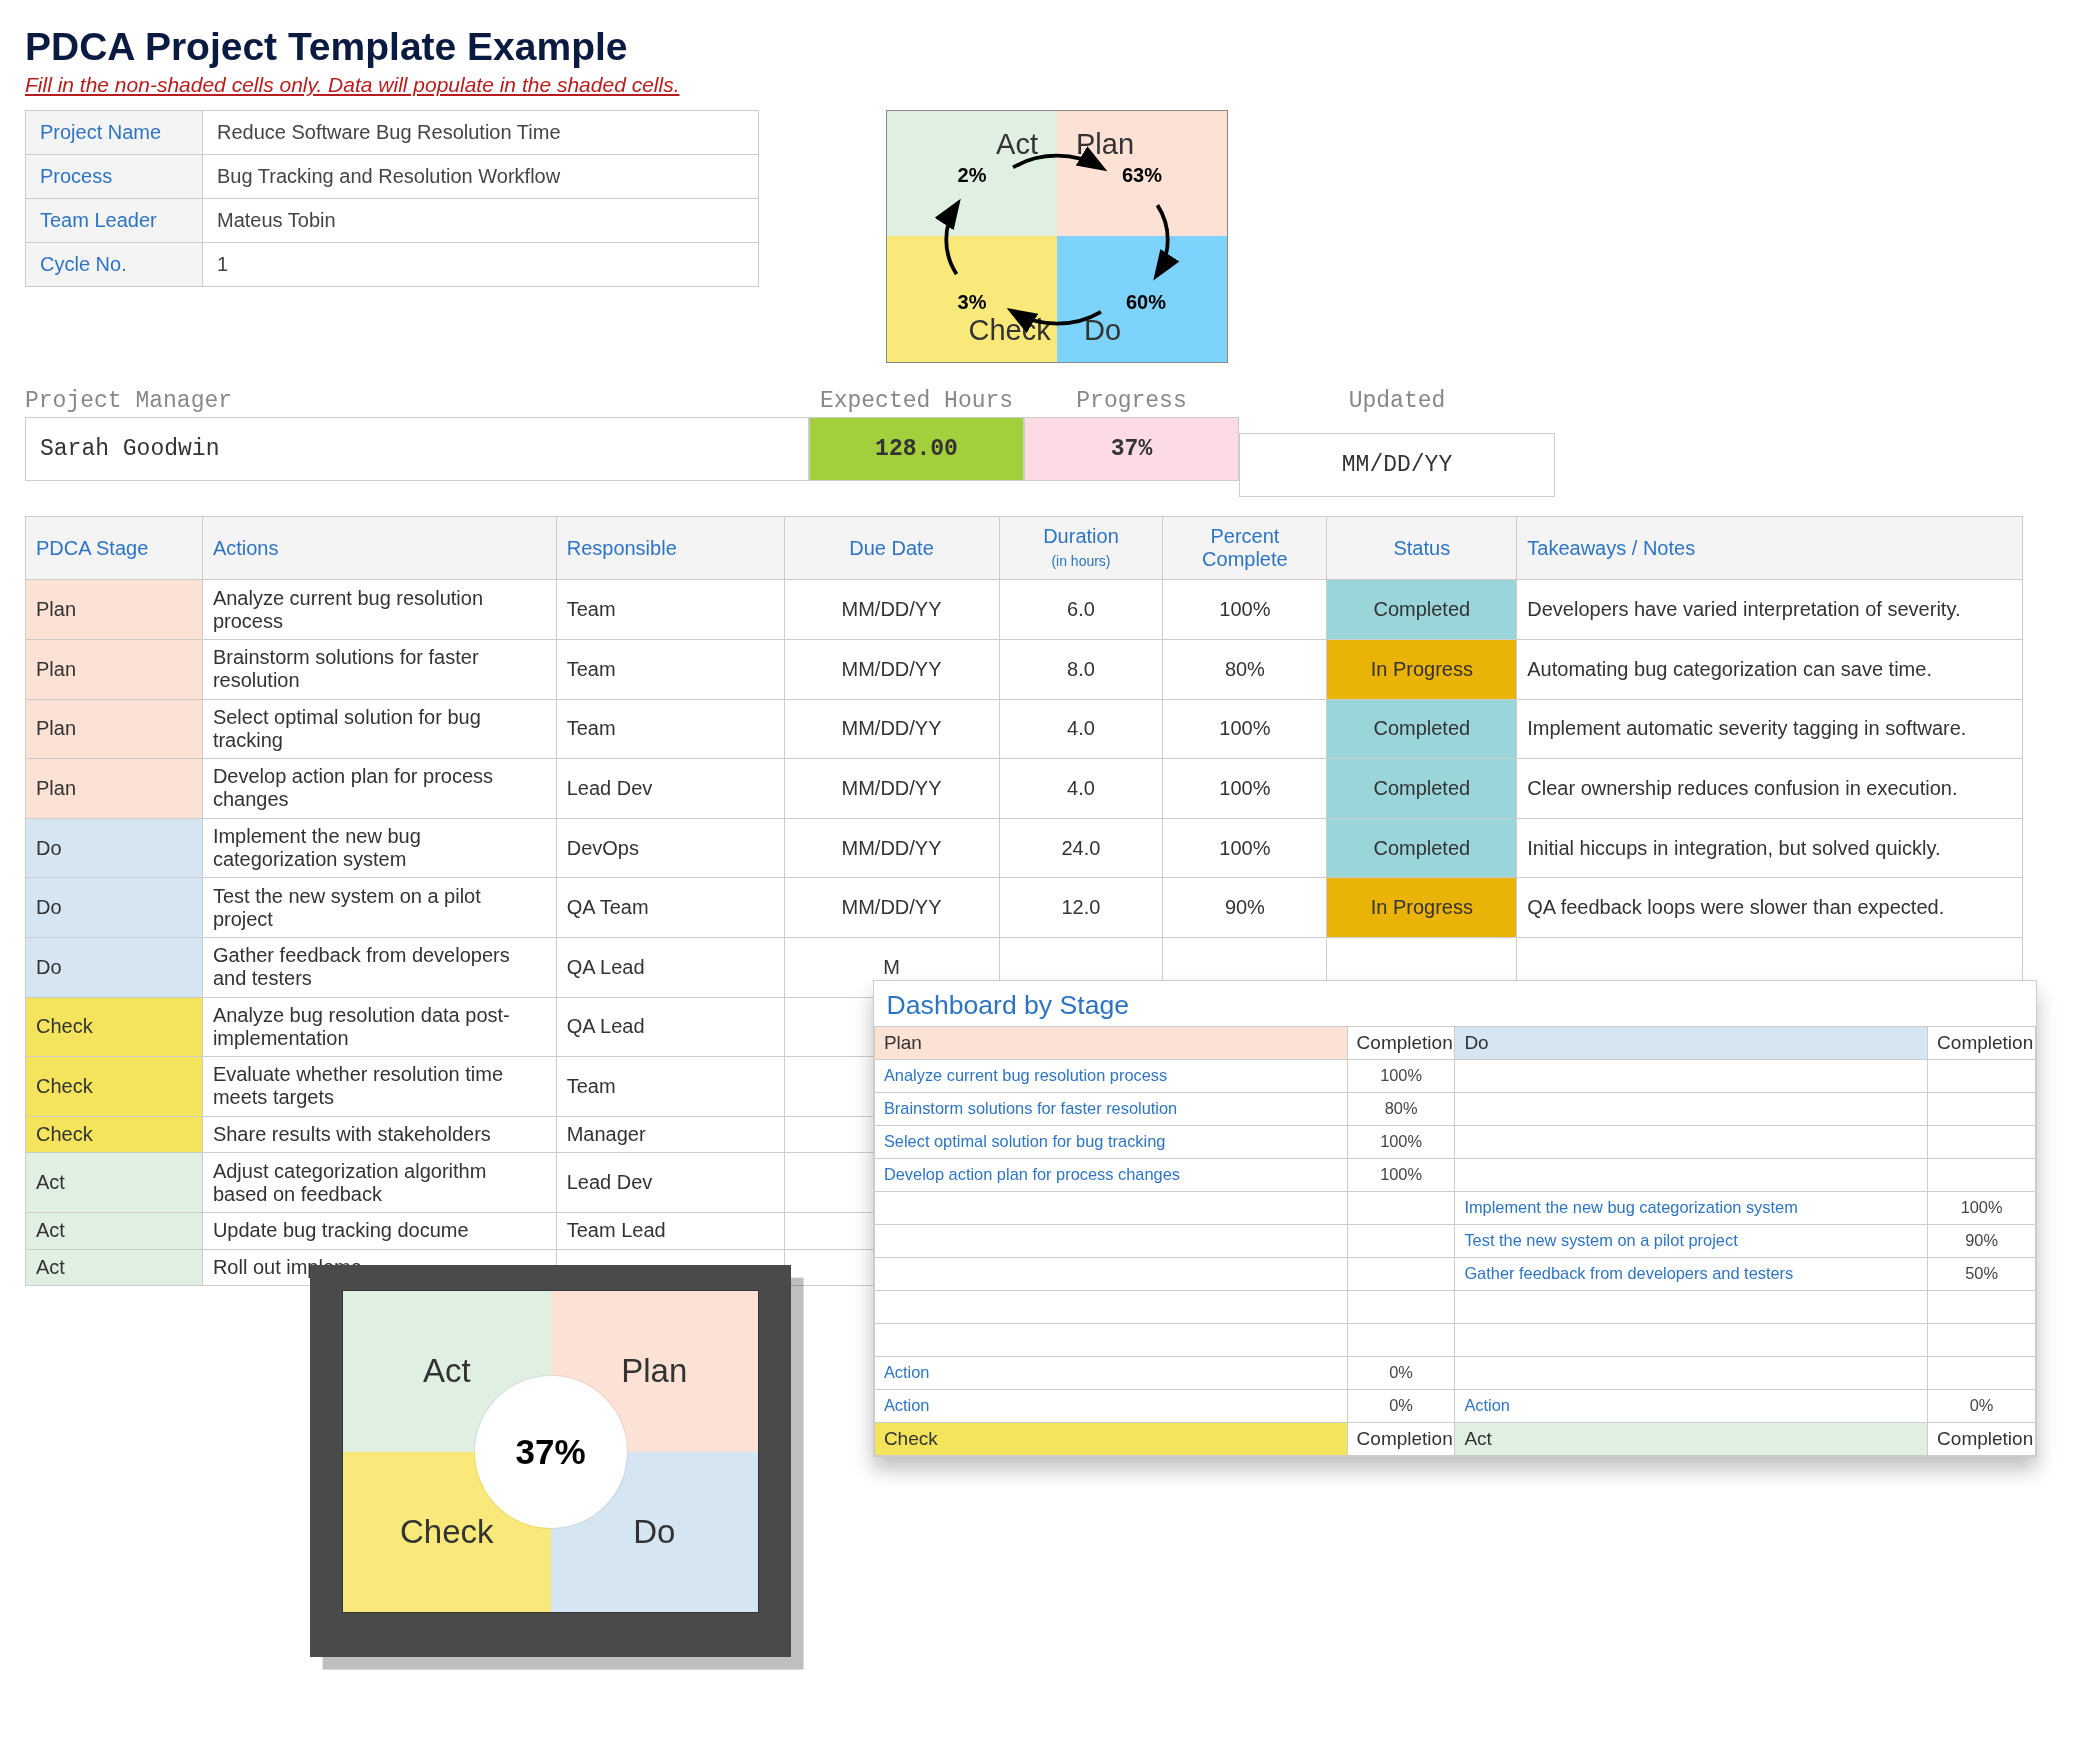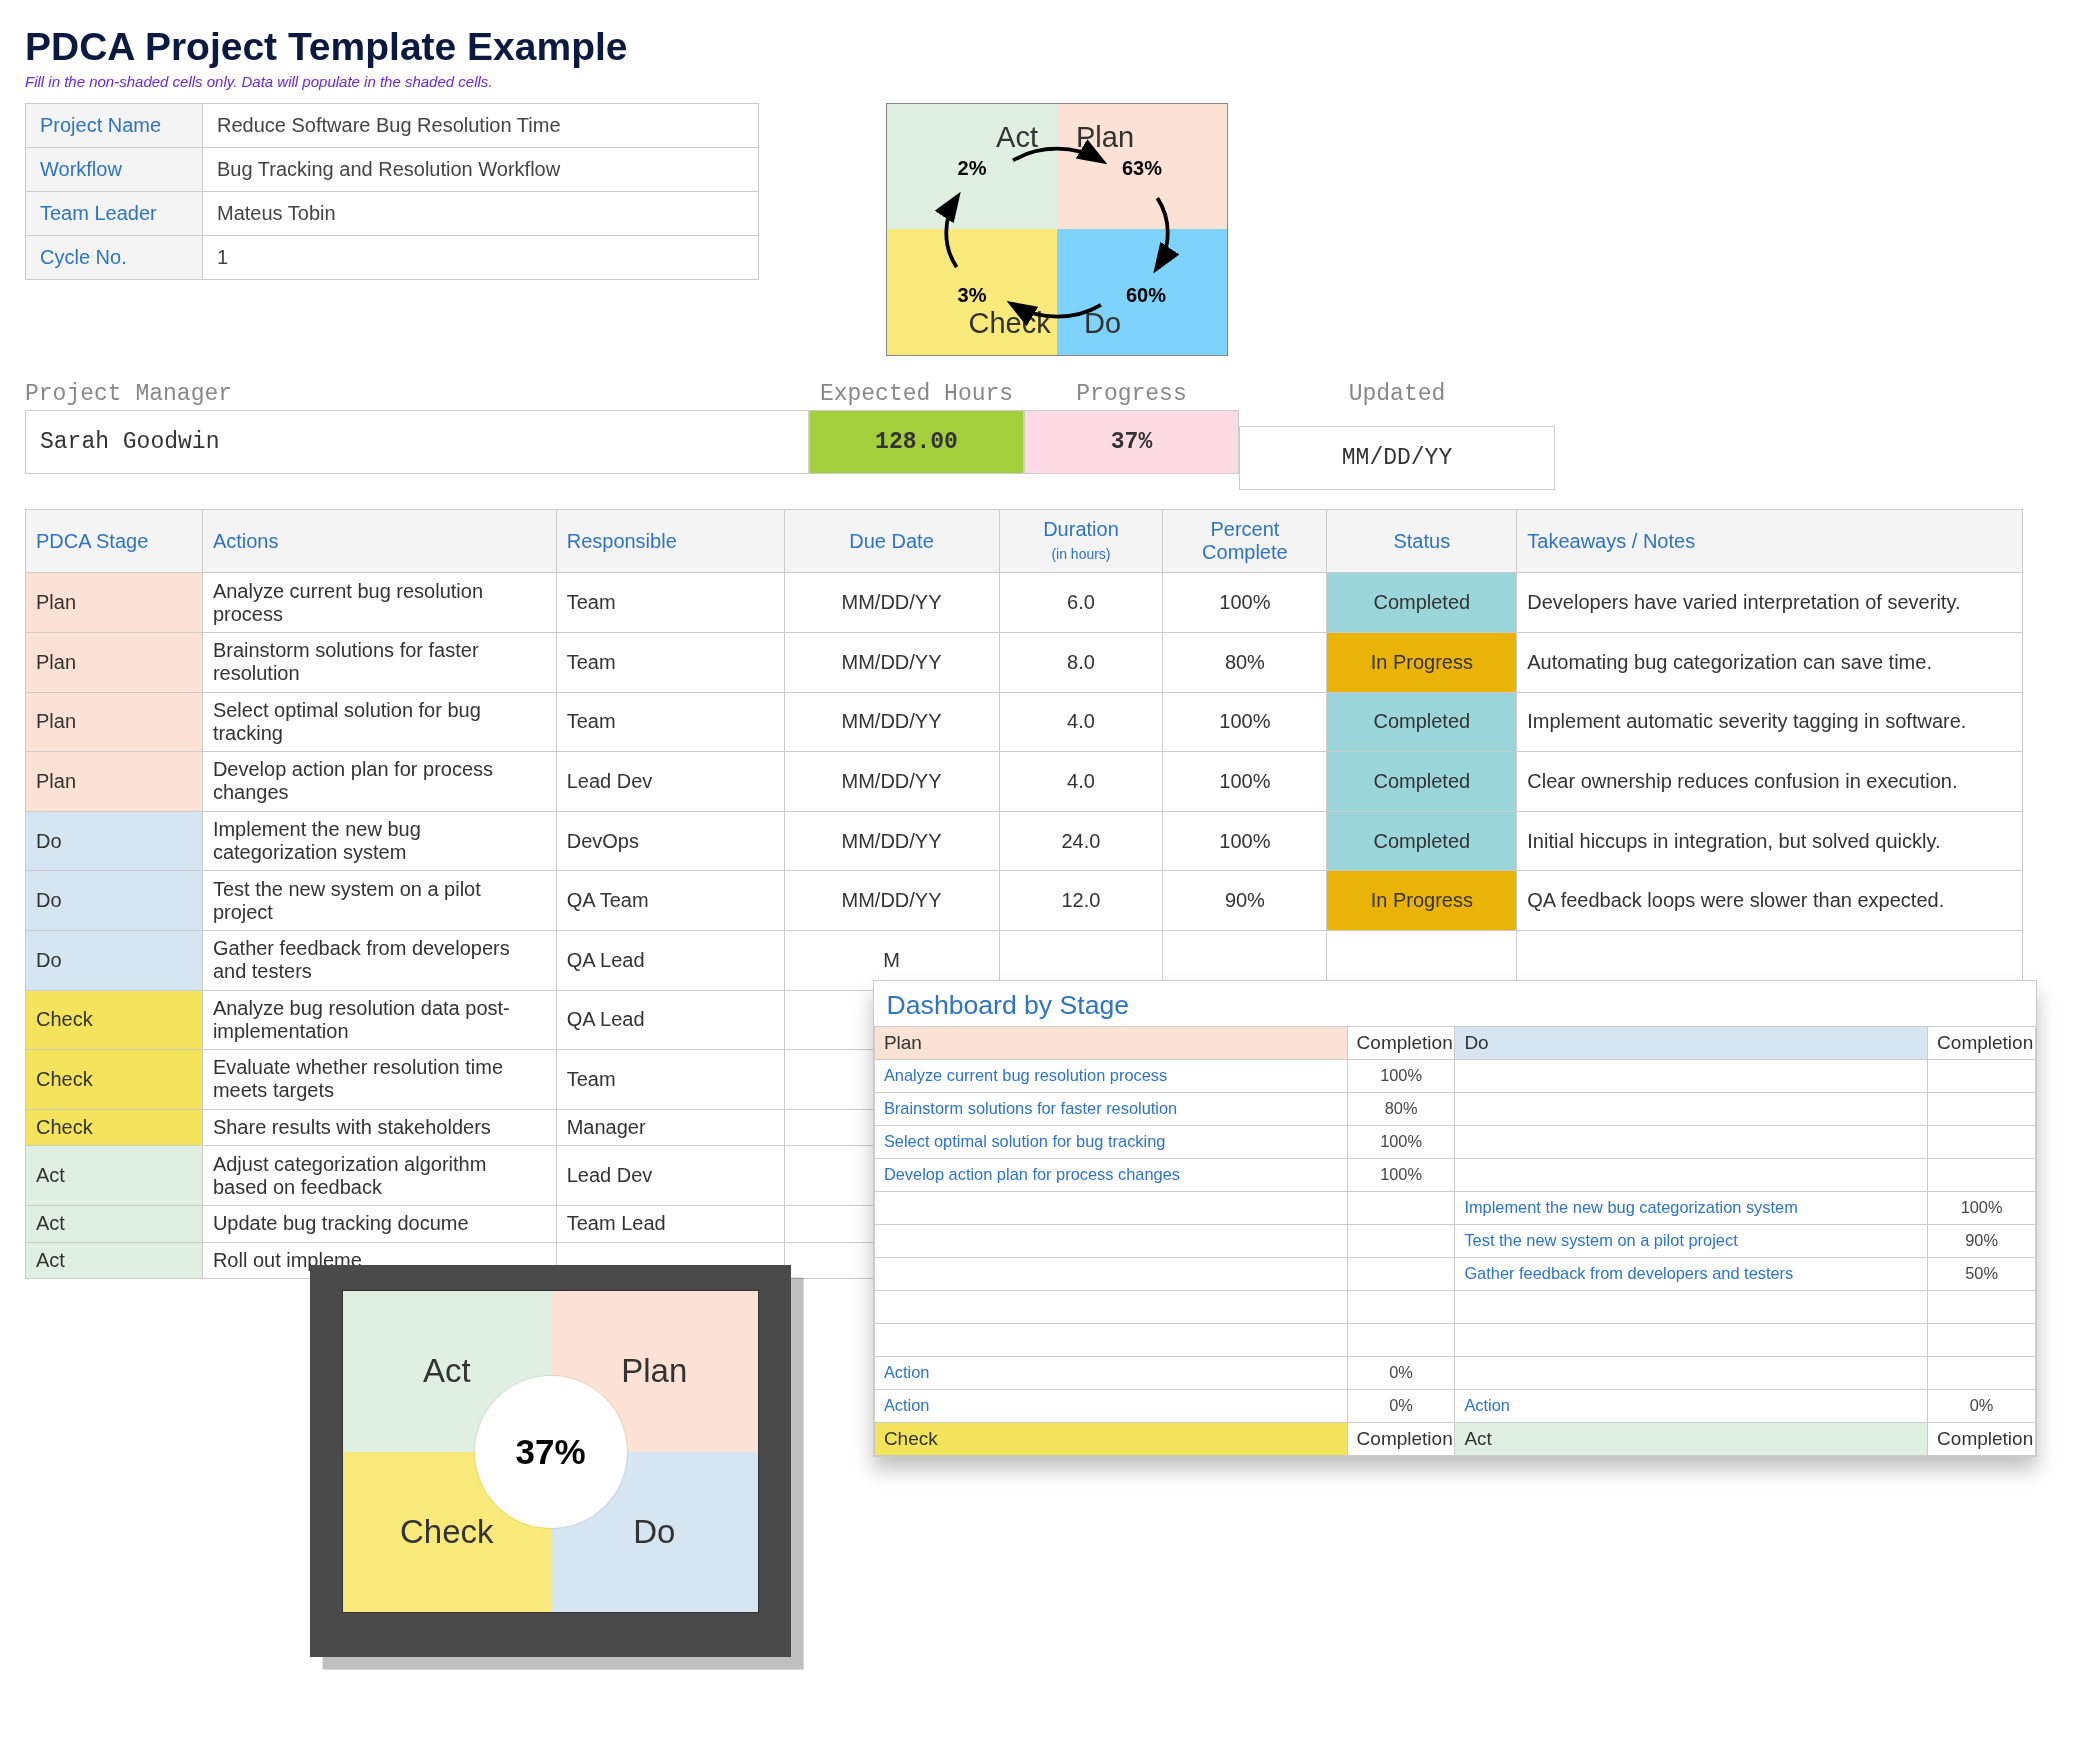--- a/index.html
+++ b/index.html
@@ -12,23 +12,24 @@
     color: #333;
   }
   .title {
     font-size: 39px;
     font-weight: bold;
     color: #0a1a40;
     margin-bottom: 4px;
   }
   .hint {
     font-style: italic;
-    color: #6d28d9;
-    font-size: 15px;
+    color: #b91c1c;
+    font-size: 21px;
     margin-bottom: 12.6px;
+    text-decoration: underline;
   }
 
   
   .top-row { display: flex; gap: 76px; align-items: flex-start; margin-bottom: 25px; }
   .meta-table { border-collapse: collapse; width: 734px; }
   .meta-table td { border: 0.6px solid #ccc; padding: 10px 14px; font-size: 20px; }
   .meta-table td.key { background: #f4f4f4; color: #2d74c4; width: 177px; }
   .meta-table td.val { background: #fff; color: #444; }
 
   .cycle {
@@ -140,21 +141,21 @@
 <div class="hint">Fill in the non-shaded cells only. Data will populate in the shaded cells.</div>
 
 <div class="top-row">
   <table class="meta-table">
     <tbody>
         <tr>
           <td class="key">Project Name</td>
         <td class="val">Reduce Software Bug Resolution Time</td>
         </tr>
     <tr>
-          <td class="key">Workflow</td>
+          <td class="key">Process</td>
         <td class="val">Bug Tracking and Resolution Workflow</td>
         </tr>
     <tr>
           <td class="key">Team Leader</td>
         <td class="val">Mateus Tobin</td>
         </tr>
     <tr>
           <td class="key">Cycle No.</td>
         <td class="val">1</td>
         </tr>

